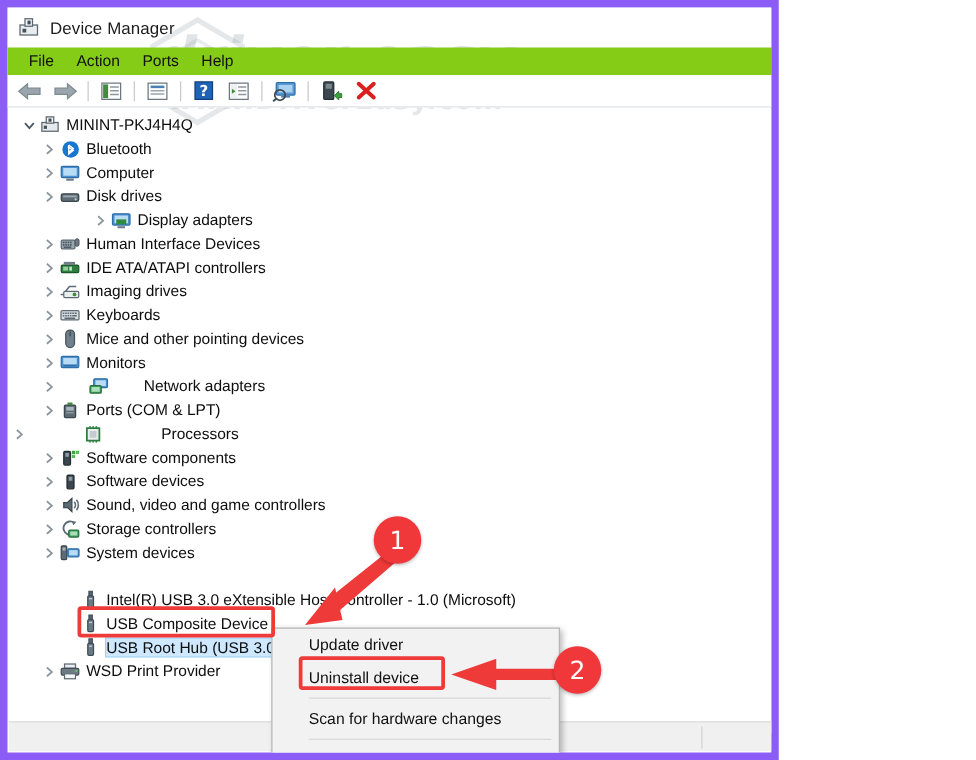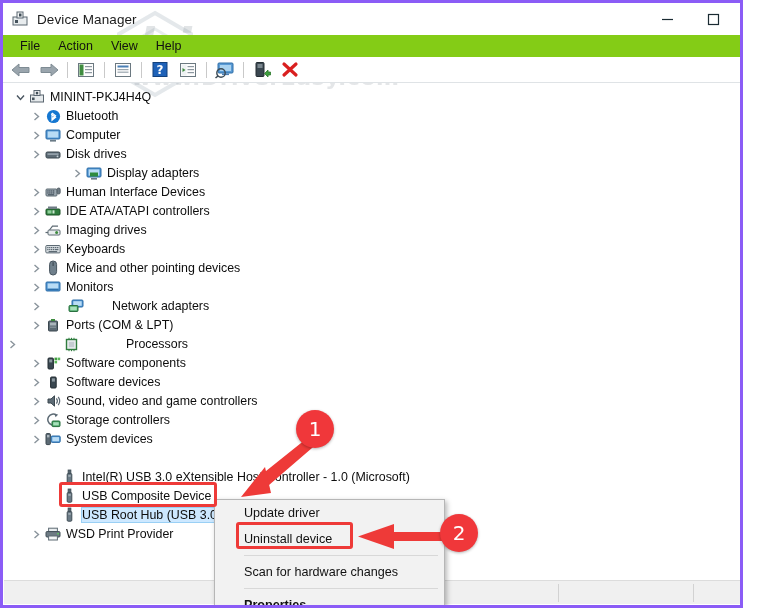--- a/index.html
+++ b/index.html
@@ -4,23 +4,23 @@
 <style>
   * { box-sizing: border-box; margin: 0; padding: 0; }
   html, body {
     width: 781px; height: 608px;
     overflow: hidden;
     font-family: "Liberation Sans", sans-serif;
     background: #ffffff;
   }
   #window {
     position: relative;
-    width: 743px; height: 608px;
+    width: 623px; height: 608px;
     background: #ffffff;
-    border: 3px solid #8b5cf6;
+    border: 6px solid #8b5cf6;
     overflow: hidden;
   }
 
   
   #titlebar {
     position: absolute; top: 0; left: 0;
     width: 779px; height: 32px;
     background: #ffffff;
     display: flex; align-items: center;
   }
@@ -216,21 +216,21 @@
       <polygon points="42,4 78,25 78,65 42,86 6,65 6,25" fill="none" stroke="rgba(120,140,155,.20)" stroke-width="4"></polygon>
       <polygon points="42,20 64,33 64,57 42,70 20,57 20,33" fill="none" stroke="rgba(120,140,155,.17)" stroke-width="3"></polygon>
     </svg>
     <div id="wm-main">driver easy</div>
     <div id="wm-sub">www.DriverEasy.com</div>
   </div>
 
   <div id="menubar">
     <div class="menu-item">File</div>
     <div class="menu-item">Action</div>
-    <div class="menu-item">View</div>
+    <div class="menu-item">Ports</div>
     <div class="menu-item">Help</div>
   </div>
 
   <div id="toolbar">
     <div class="tb">
       <svg width="22" height="18" viewBox="0 0 22 18">
         <path d="M2 9 L9 3 L9 6.5 L19 6.5 L19 11.5 L9 11.5 L9 15 Z" fill="#9aa5ad" stroke="#7e8b93" stroke-width="1"></path>
       </svg>
     </div>
     <div class="tb">

